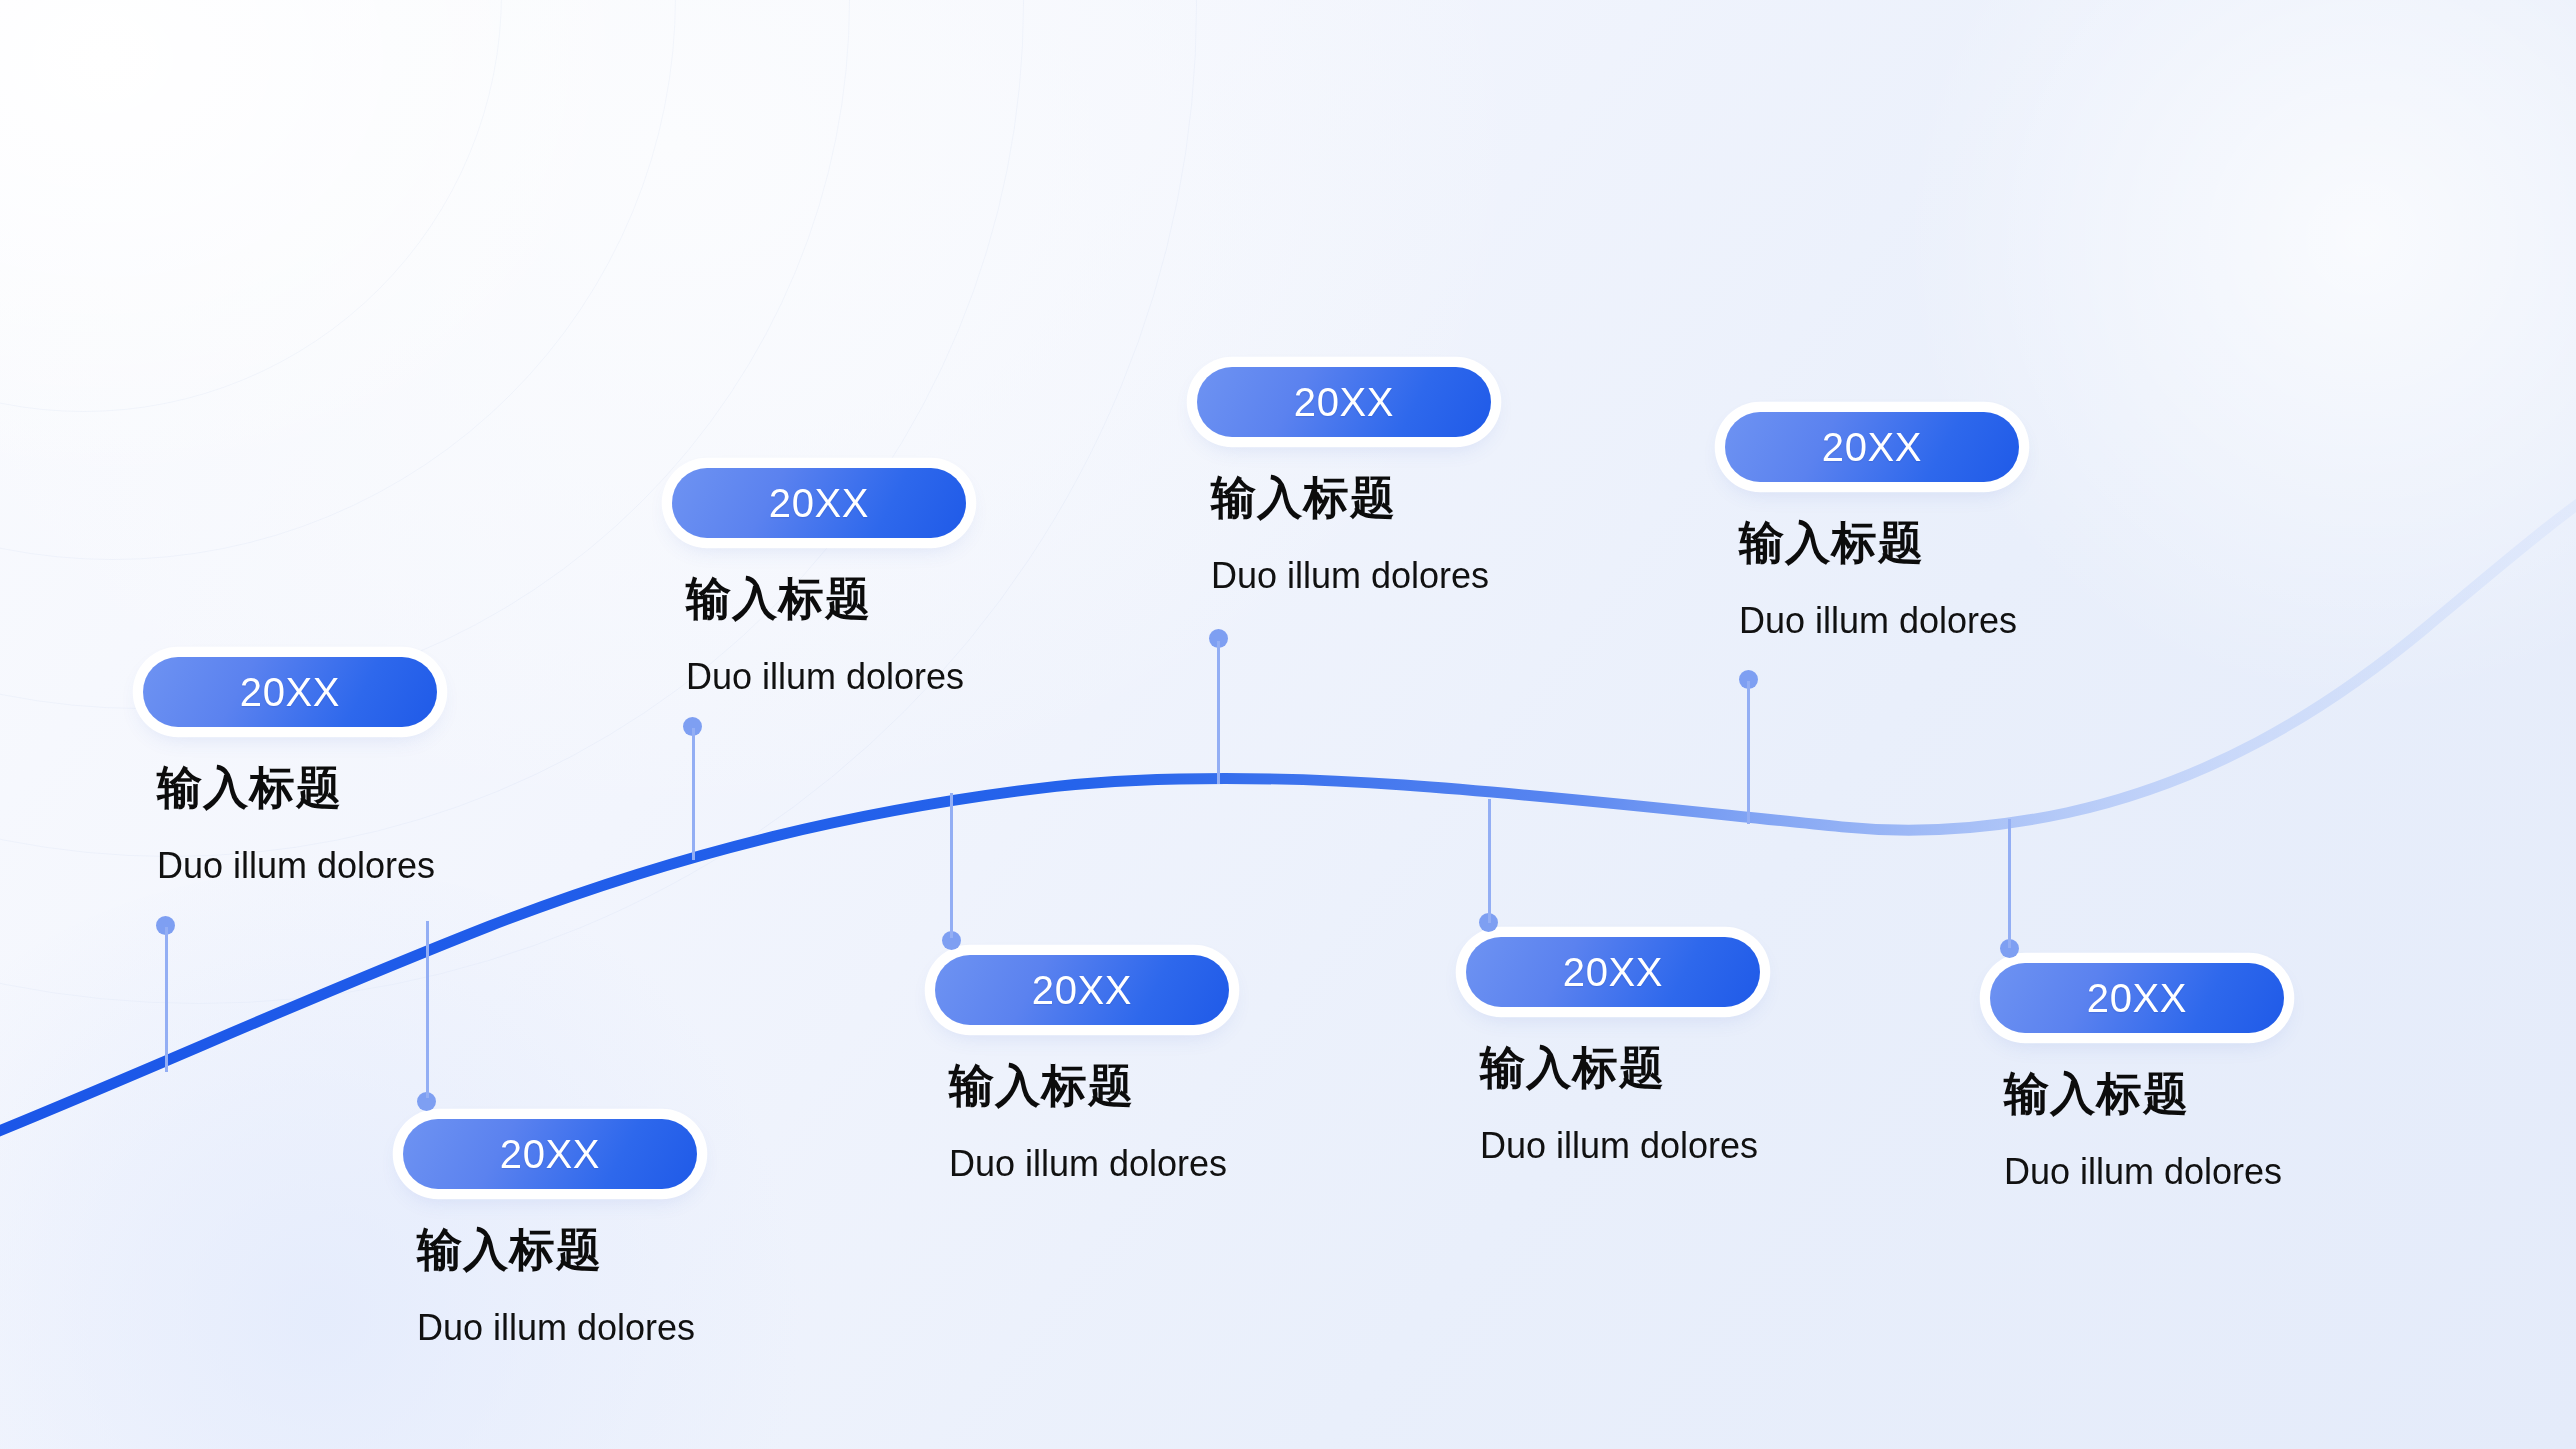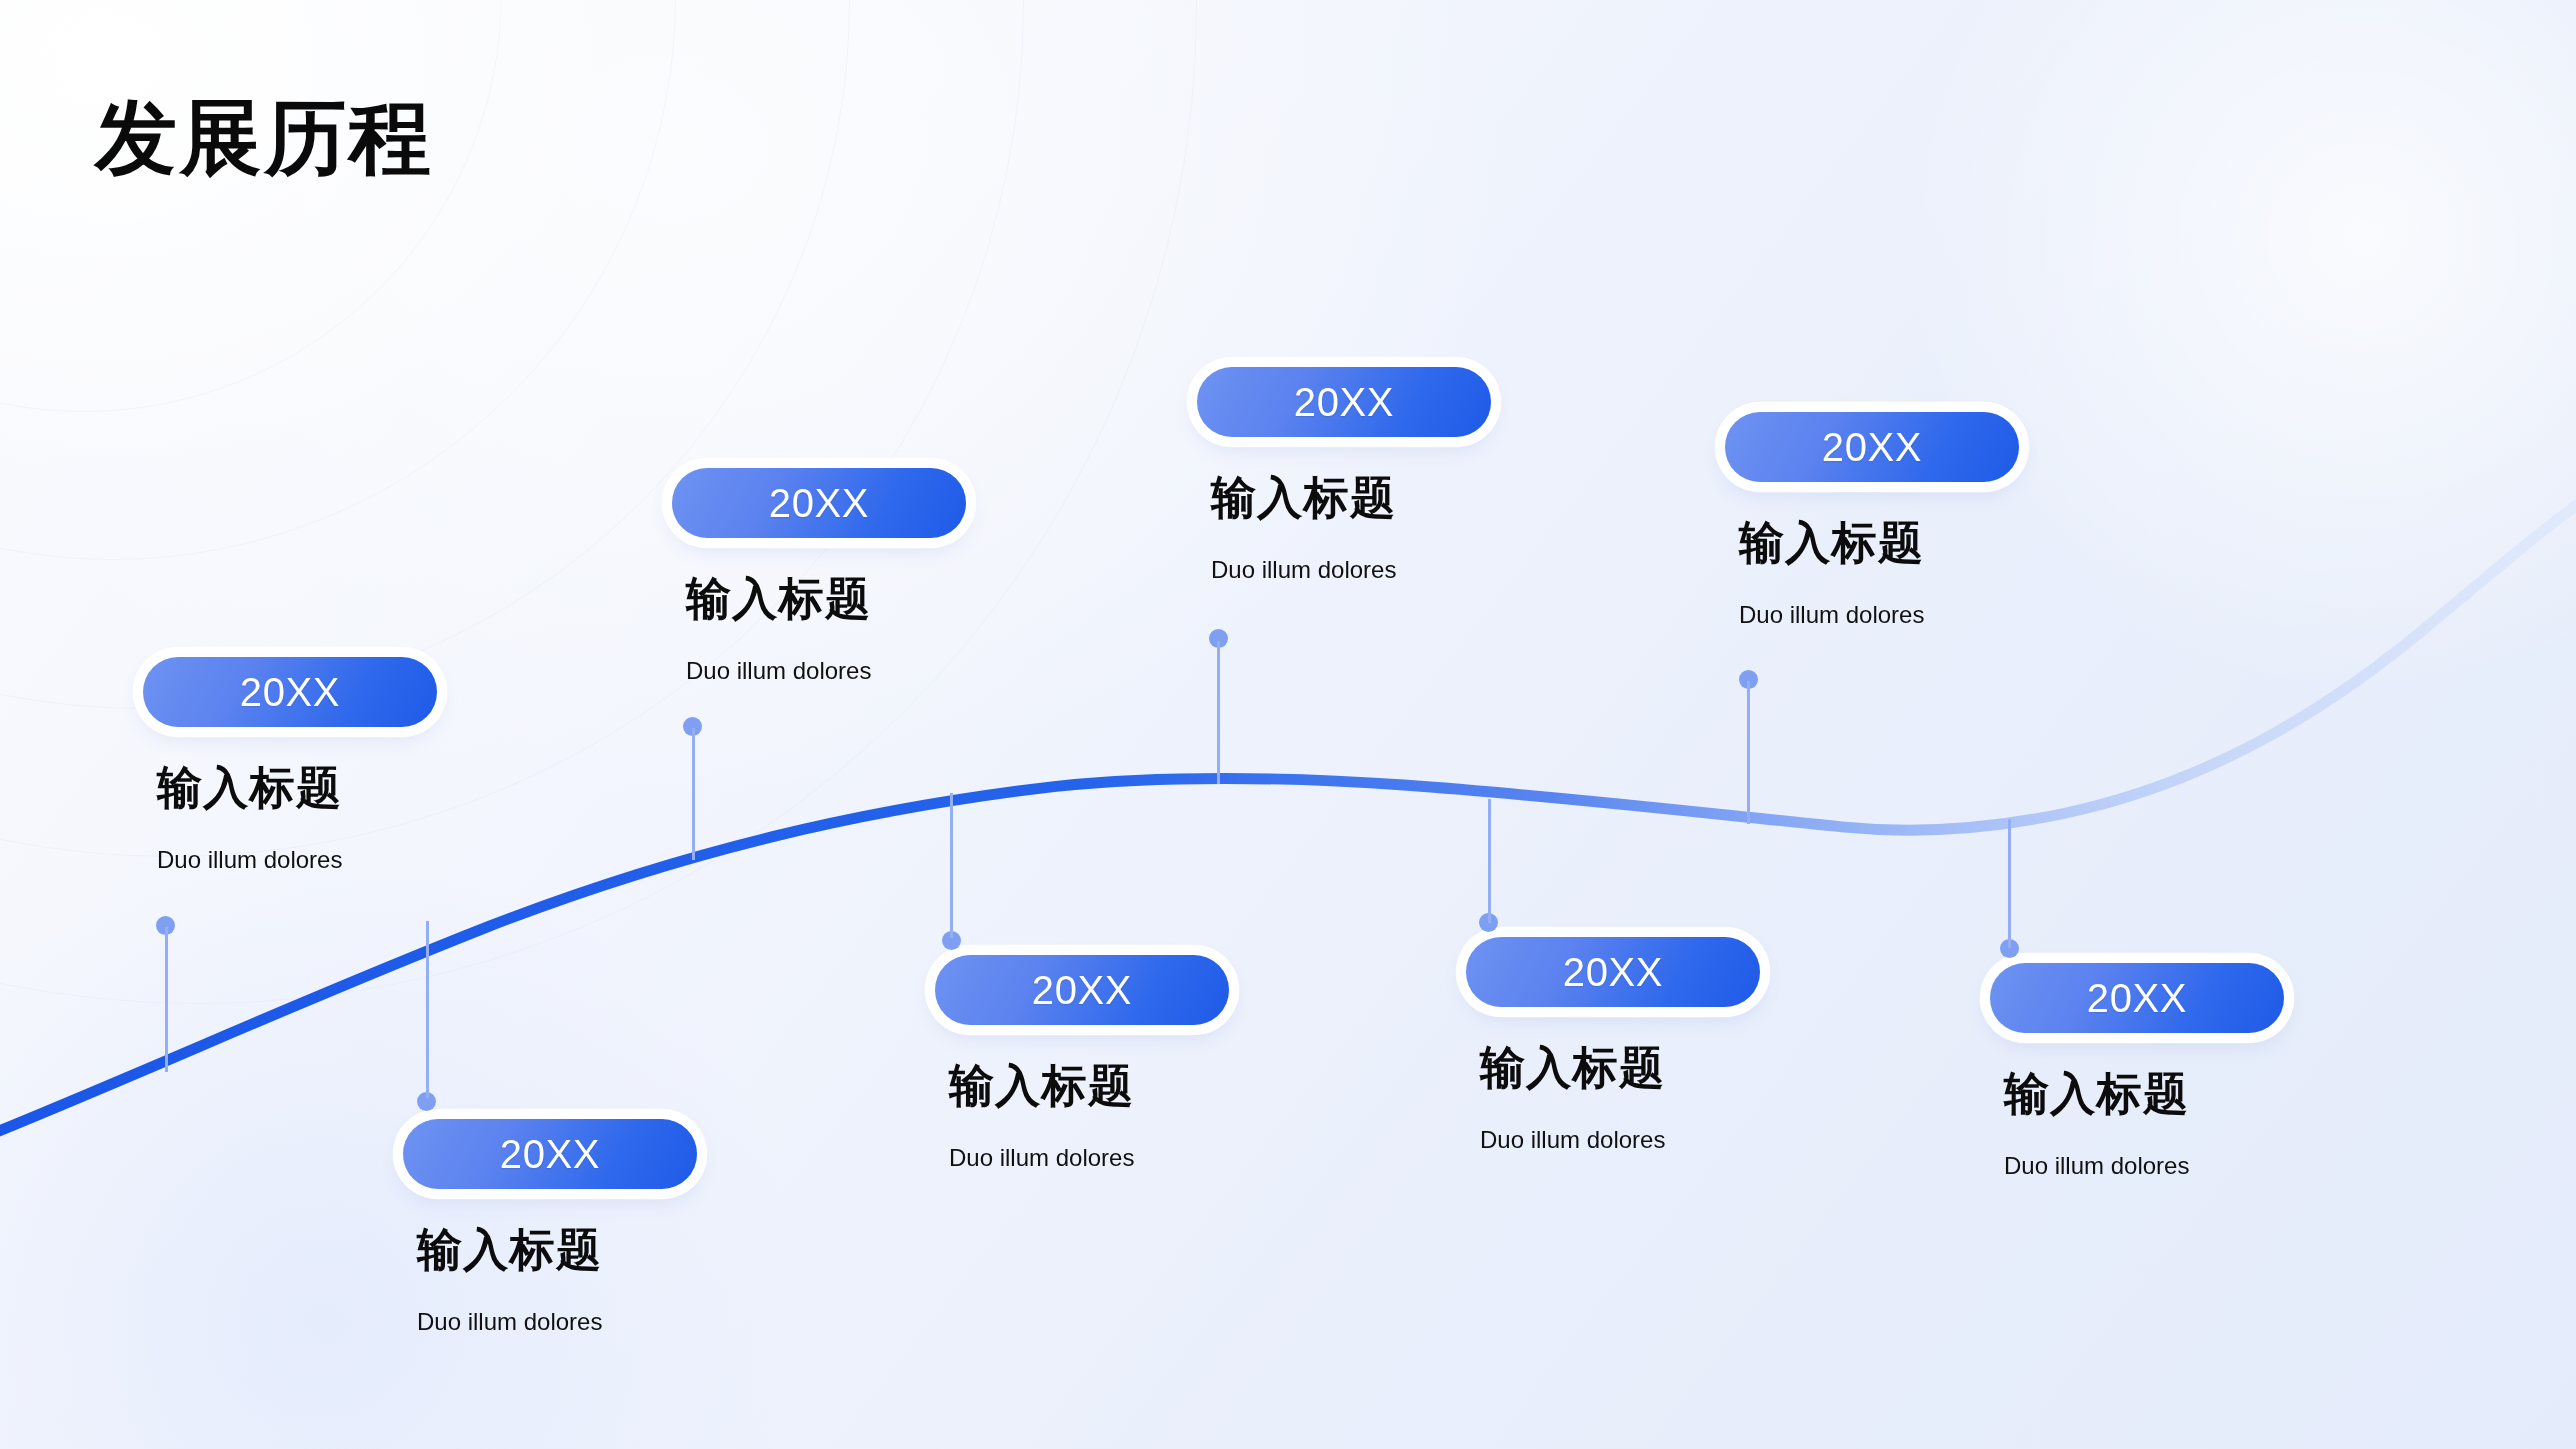--- a/index.html
+++ b/index.html
@@ -67,21 +67,21 @@
   .pill-label {
     color:#ffffff; font-size:40px; font-weight:normal;
     letter-spacing:0.6px; line-height:1;
     text-shadow:0 0.6px 1.3px rgba(20,50,140,0.18);
   }
   .item-title {
     font-size:45px; font-weight:bold; color:#0c0c0c;
     line-height:1; letter-spacing:1.3px; white-space:nowrap;
   }
   .item-sub {
-    font-size:24px; font-weight:normal; color:#111111;
+    font-size:36px; font-weight:normal; color:#111111;
     line-height:1; letter-spacing:0px; white-space:nowrap;
   }
 
   
   .dot {
     position:absolute;
     width:19.3px; height:19.3px; border-radius:50%;
     background:#7e9ff2;
   }
   .stem {
@@ -96,21 +96,20 @@
 <div id="stage">
 
   <div class="arc a1"></div>
   <div class="arc a2"></div>
   <div class="arc a3"></div>
   <div class="arc a4"></div>
   <div class="arc a5"></div>
   <div class="glowTR"></div>
   <div class="glowBL"></div>
 
-  <h1 id="page-title">发展历程</h1>
 
   <svg id="curve-layer" viewBox="0 0 4000 2250" preserveAspectRatio="none">
     <defs>
       <linearGradient id="curveGrad" x1="0" y1="0" x2="1" y2="0">
         <stop offset="0.00" stop-color="#1b56e8" stop-opacity="1"></stop>
         <stop offset="0.42" stop-color="#2563eb" stop-opacity="1"></stop>
         <stop offset="0.60" stop-color="#4a7bef" stop-opacity="0.92"></stop>
         <stop offset="0.74" stop-color="#7fa3f4" stop-opacity="0.70"></stop>
         <stop offset="0.86" stop-color="#a9c2f8" stop-opacity="0.48"></stop>
         <stop offset="1.00" stop-color="#cddcfb" stop-opacity="0.30"></stop>

